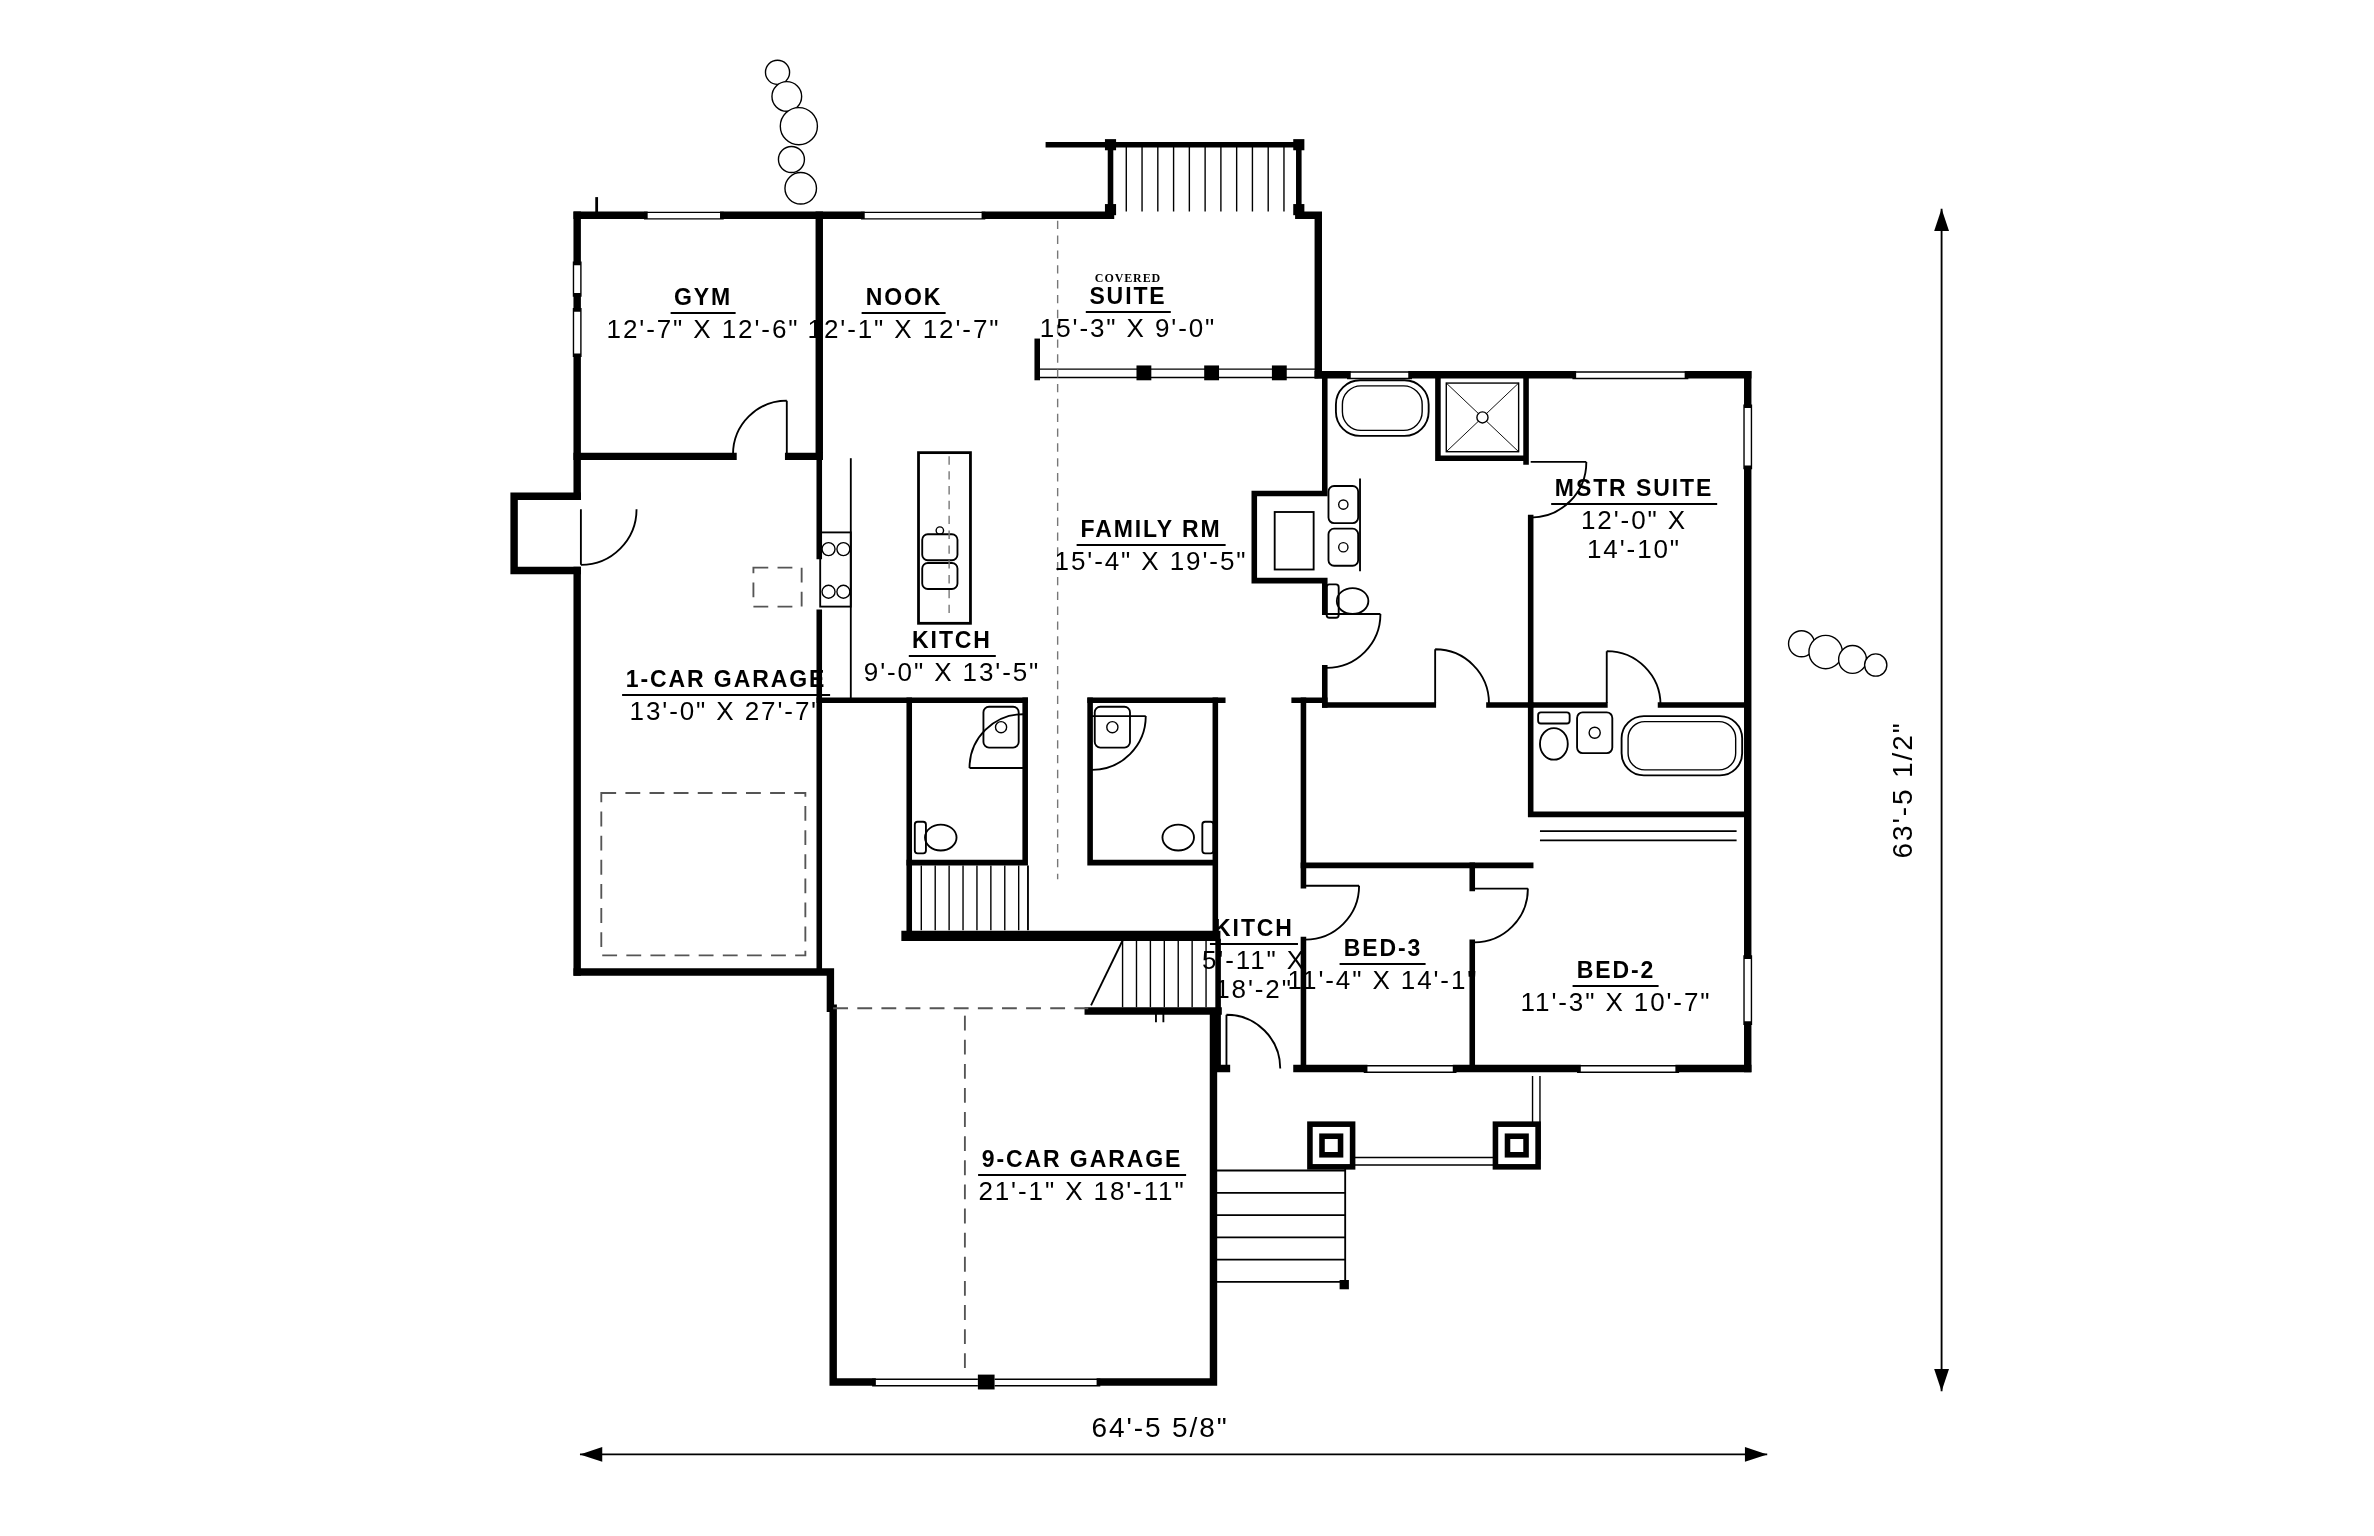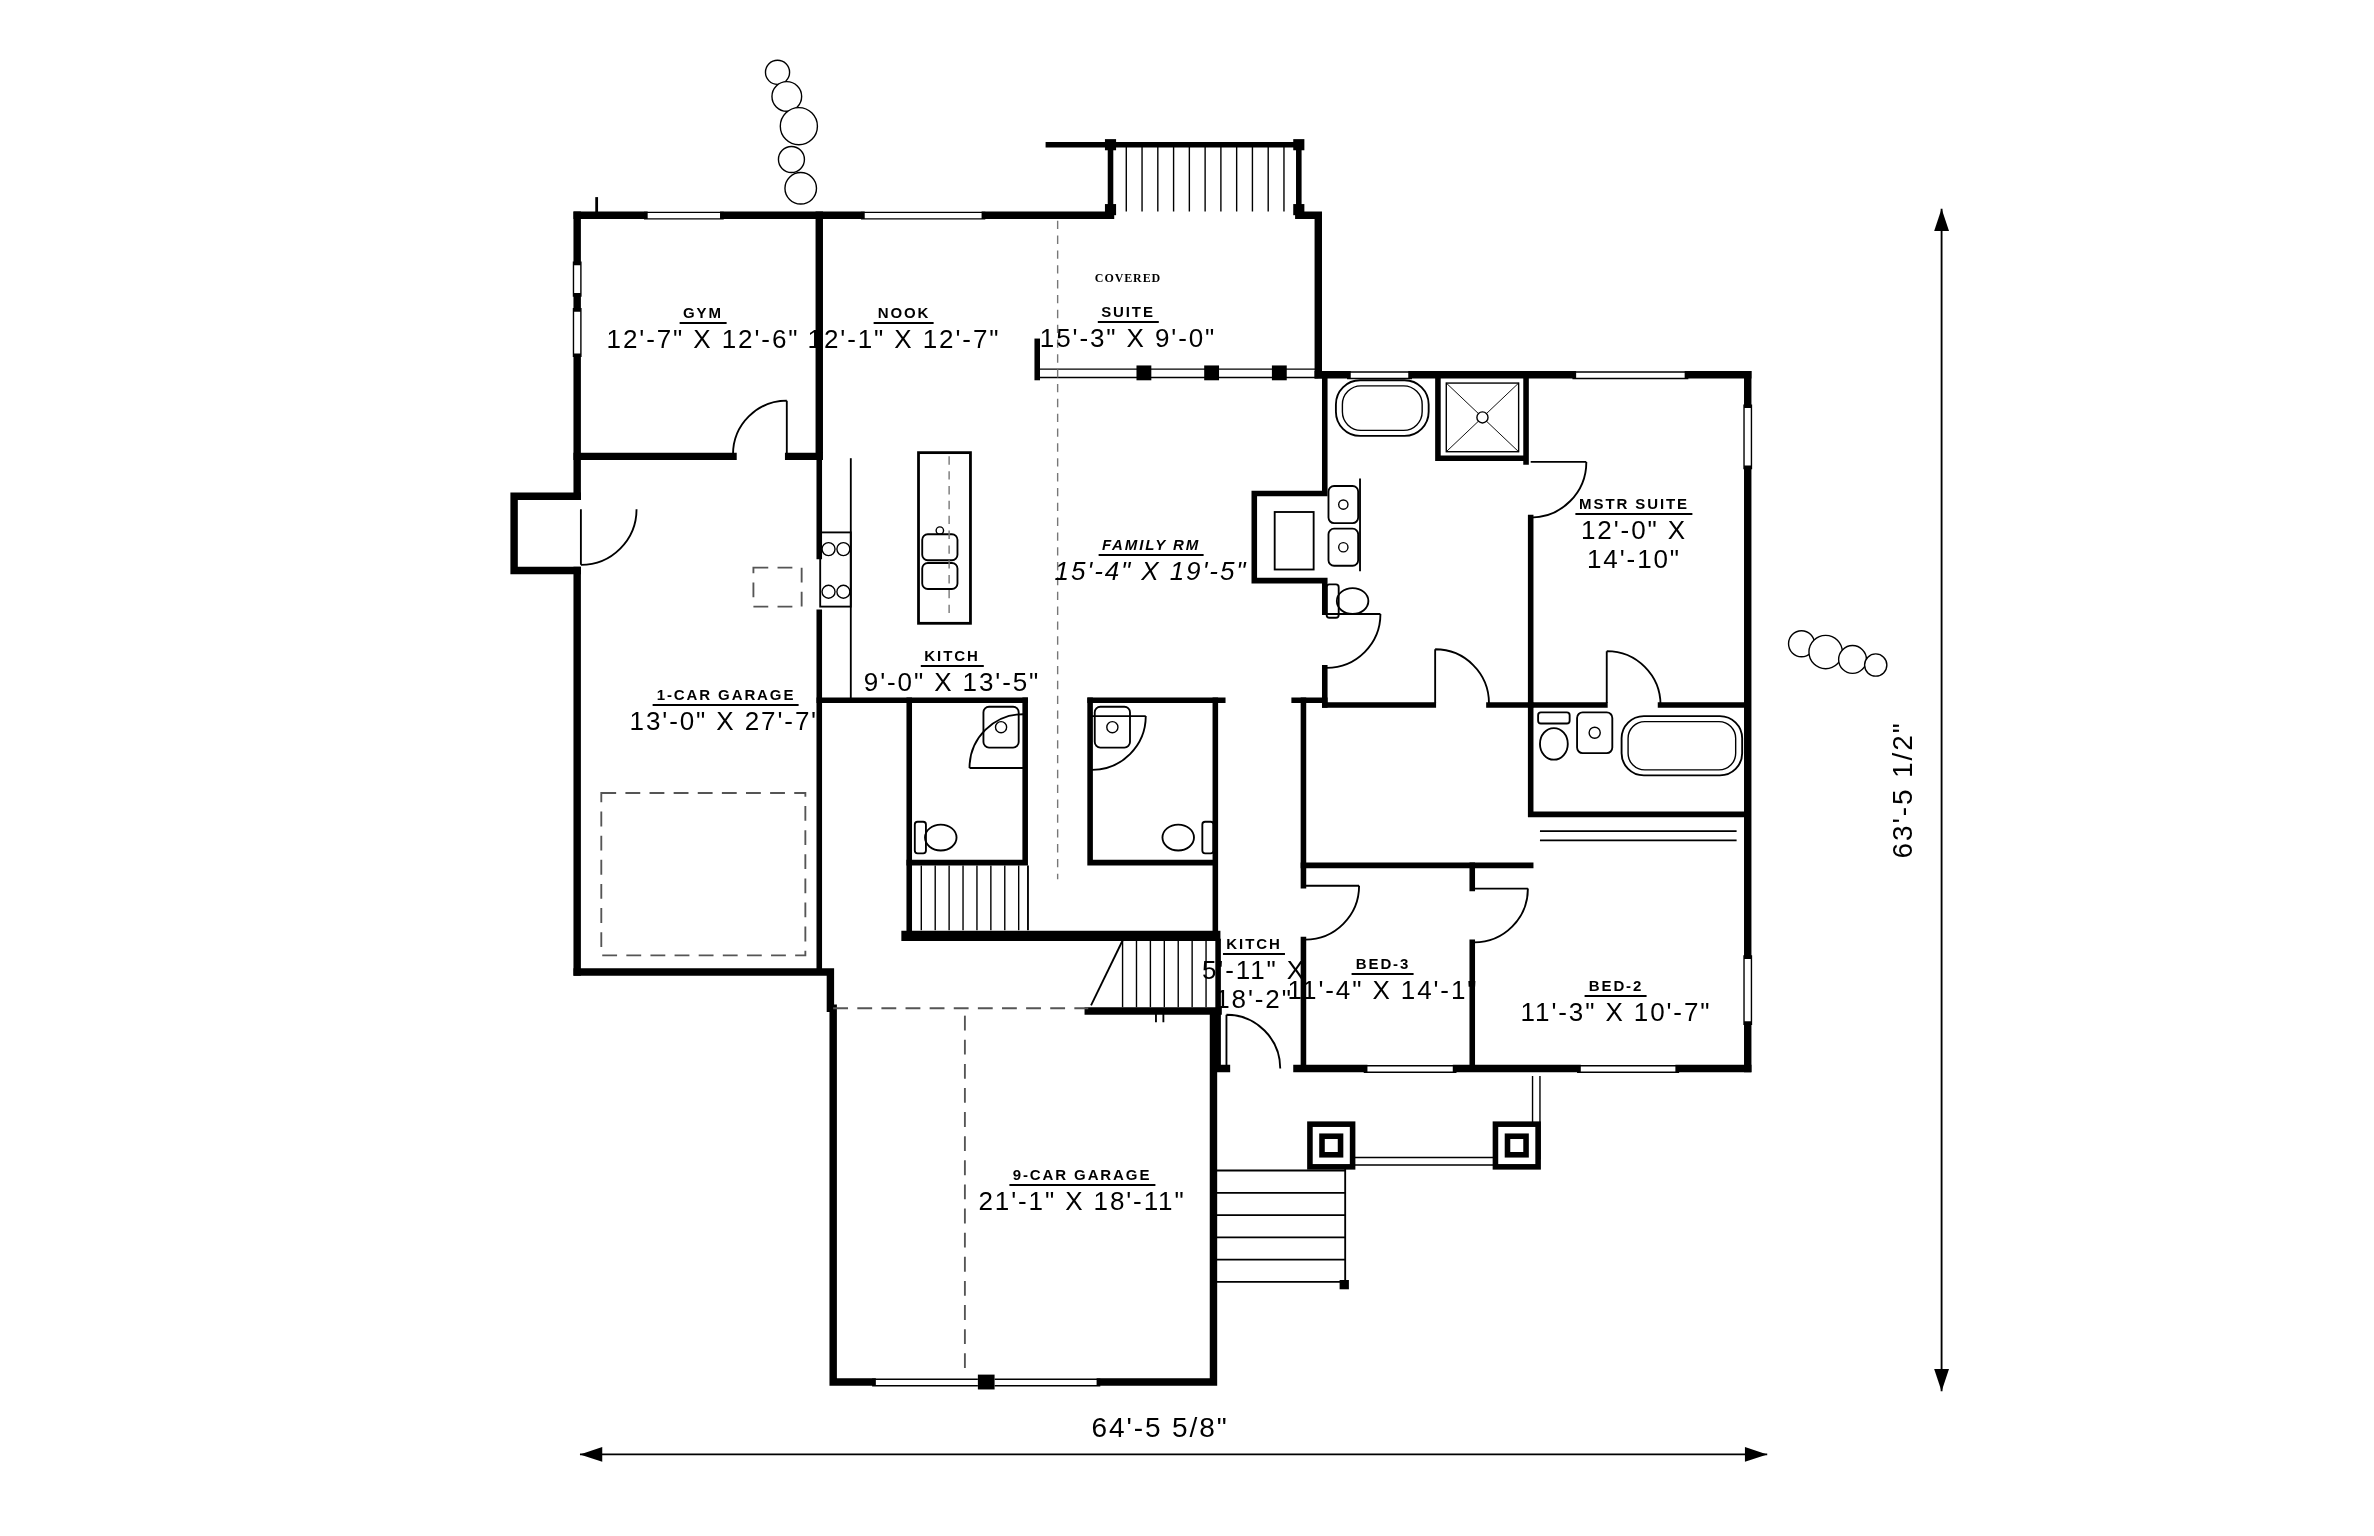--- a/index.html
+++ b/index.html
@@ -17,22 +17,22 @@
   .w2  { stroke:#000; stroke-width:2;  fill:none; stroke-linecap:butt; }
   .w15 { stroke:#000; stroke-width:1.5; fill:none; }
   .w1  { stroke:#000; stroke-width:1;  fill:none; }
   .fillb { fill:#000; stroke:none; }
   .fw { fill:#fff; }
   .dash  { stroke:#555; stroke-width:2; fill:none; stroke-dasharray:16 10; }
   .dashl { stroke:#777; stroke-width:1.5; fill:none; stroke-dasharray:9 7; }
 
   
   .room-label { position:absolute; transform:translate(-50%,0); text-align:center; white-space:nowrap; }
-  .rname { display:inline-block; font-weight:700; font-size:15px; letter-spacing:1.9px;
-           border-bottom:2.8px solid #000; padding:0 3.7px 0.9px;margin-top:20px; }
+  .rname { display:inline-block; font-weight:700; font-size:23px; letter-spacing:1.9px;
+           border-bottom:2.8px solid #000; padding:0 3.7px 0.9px; }
   .rname-sm { display:block; font-weight:700; font-size:12px; letter-spacing:0.9px; margin-bottom:-2.8px;font-family:Liberation Serif, serif; }
   .rdims { display:block; font-size:26px; font-weight:400; letter-spacing:1.9px; margin-top:1.9px; line-height:1.05; }
   .dim-label { position:absolute; font-size:28px; letter-spacing:1.9px; white-space:nowrap; }
   .dim-bottom { left:1160px; top:1412px; transform:translate(-50%,0); }
   .dim-right  { left:1903px; top:790px; transform:translate(-50%,-50%) rotate(-90deg); }
 </style>
 </head>
 <body>
 
 <div class="sheet">
@@ -278,21 +278,21 @@
     <span class="rname">NOOK</span>
     <span class="rdims">12'-1" X 12'-7"</span>
   </div>
 
   <div class="room-label" style="left:1128px; top:271px;">
     <span class="rname-sm">COVERED</span>
     <span class="rname">SUITE</span>
     <span class="rdims">15'-3" X 9'-0"</span>
   </div>
 
-  <div class="room-label" style="left:1151px; top:516px;font-style:italic;">
+  <div class="room-label" style="left:1151px; top:516px;">
     <span class="rname">FAMILY RM</span>
     <span class="rdims">15'-4" X 19'-5"</span>
   </div>
 
   <div class="room-label" style="left:952px; top:627px;text-align:center;">
     <span class="rname">KITCH</span>
     <span class="rdims">9'-0" X 13'-5"</span>
   </div>
 
   <div class="room-label" style="left:1634px; top:475px;">

